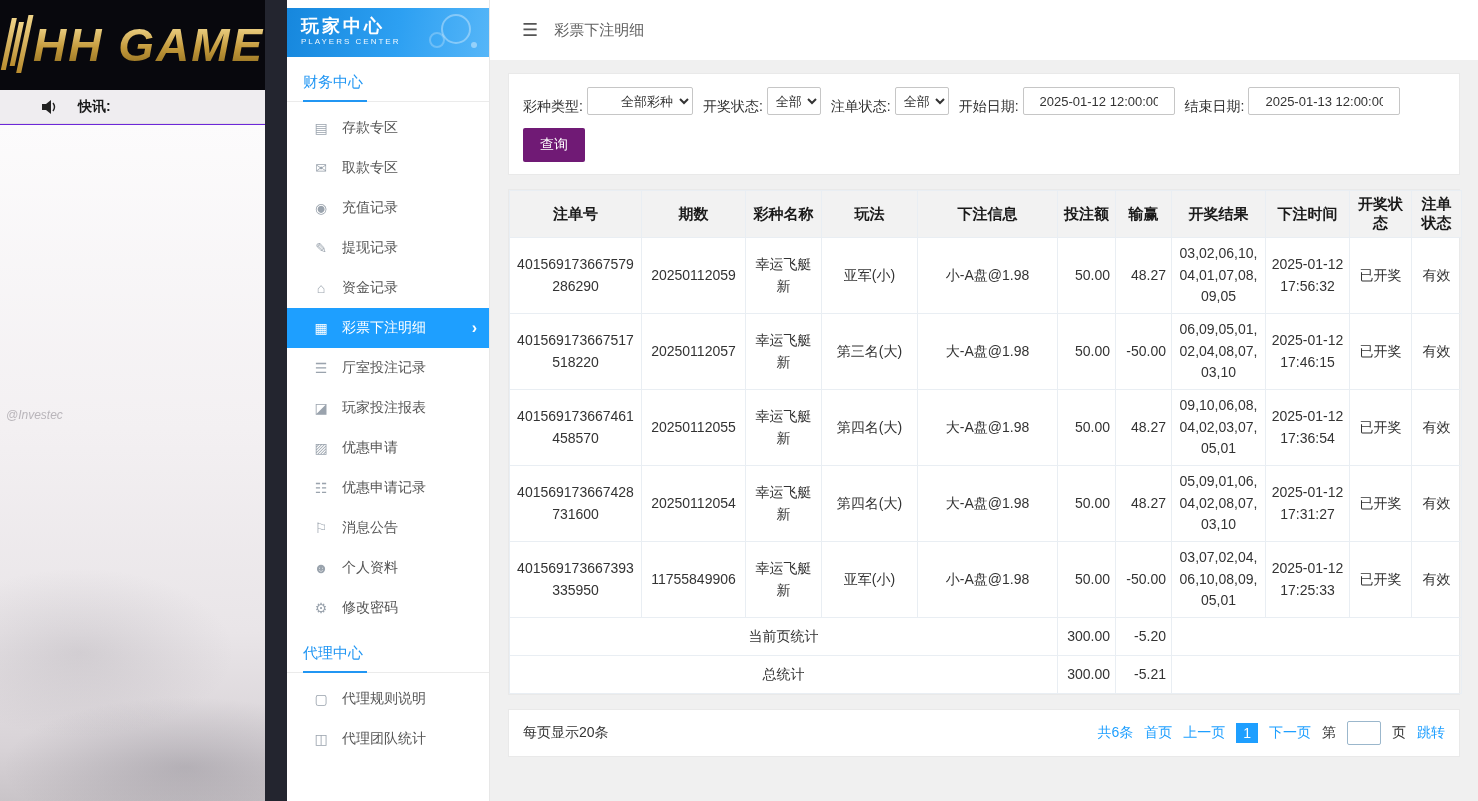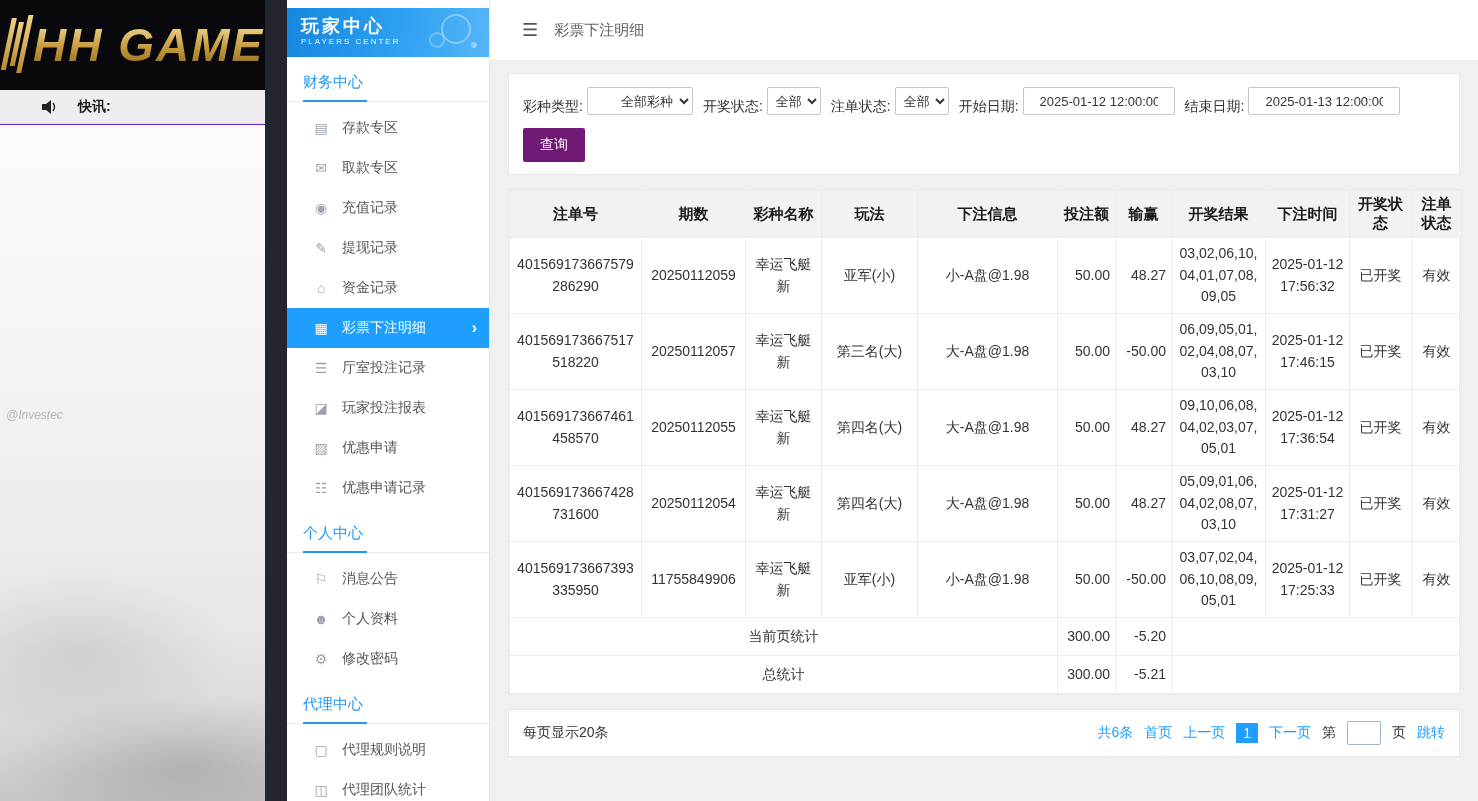--- a/index.html
+++ b/index.html
@@ -163,21 +163,20 @@
           <span>玩家投注报表</span>
         </div>
         <div class="menu-item">
           <span class="mi-icon">▨</span>
           <span>优惠申请</span>
         </div>
         <div class="menu-item">
           <span class="mi-icon">☷</span>
           <span>优惠申请记录</span>
         </div>
-        <div class="section-title">个人中心</div>
         <div class="menu-item">
           <span class="mi-icon">⚐</span>
           <span>消息公告</span>
         </div>
         <div class="menu-item">
           <span class="mi-icon">☻</span>
           <span>个人资料</span>
         </div>
         <div class="menu-item">
           <span class="mi-icon">⚙</span>

